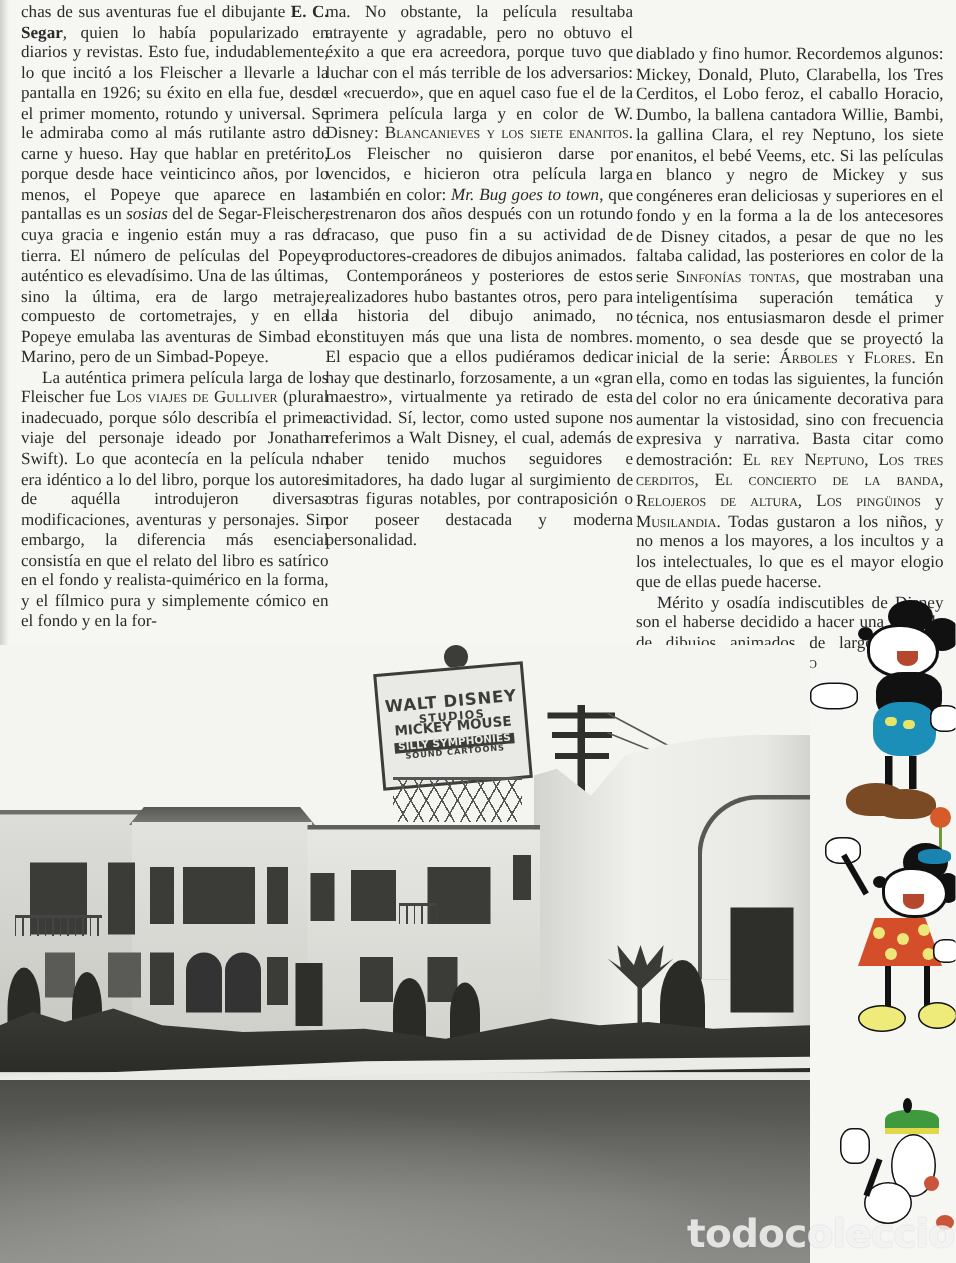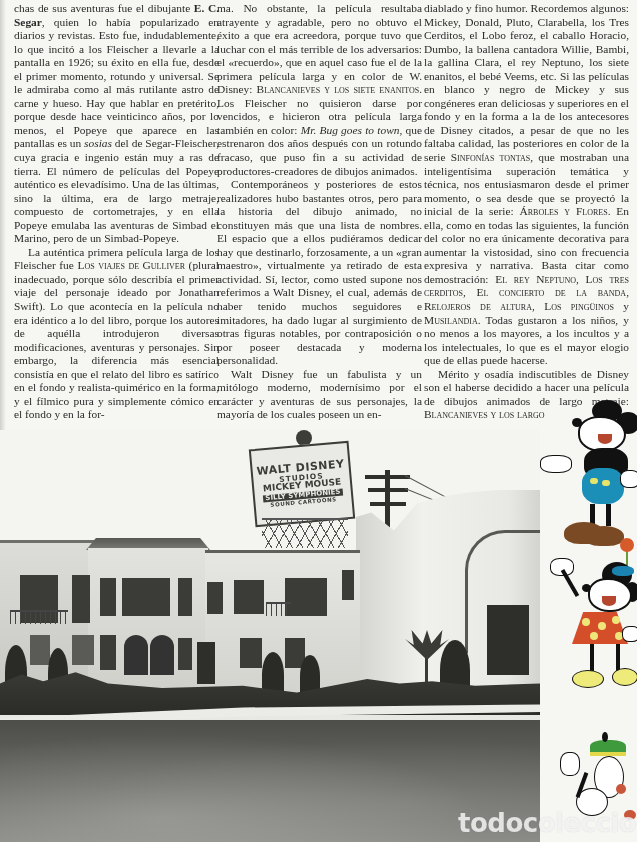--- a/index.html
+++ b/index.html
@@ -17,21 +17,21 @@
     .col {
       position: absolute; top: 2px; width: 205px;
       font-size: 11.4px; line-height: 13.55px; text-align: justify;
       hyphens: manual;
     }
     .col p { margin: 0; text-indent: 0; }
     .col p + p { text-indent: 14px; }
     .col p.cont { text-indent: 0; }
     .col-1 { left: 14px; }
     .col-2 { left: 217px; }
-    .col-3 { left: 424px; }
+    .col-3 { left: 424px; margin-top: 28px; }
     .sc { font-variant: small-caps; }
     .it { font-style: italic; }
     .b { font-weight: bold; }
 
     .caption {
       position: absolute; left: 18px; top: 398px; width: 410px;
       font-family: "DejaVu Sans Mono", "Liberation Mono", monospace;
       font-size: 8.1px; line-height: 11px; color: #555;
       letter-spacing: 0.1px;
     }
@@ -177,21 +177,20 @@
 <div class="page">
   <div class="binding-shadow"></div>
 
   <div class="col col-1">
       <p class="cont"><span>chas de sus aventuras fue el dibujante </span><span class="b">E. C. Segar</span><span>, quien lo había popularizado en diarios y revistas. Esto fue, indudablemente, lo que incitó a los Fleischer a llevarle a la pantalla en 1926; su éxito en ella fue, desde el primer momento, rotundo y universal. Se le admiraba como al más rutilante astro de carne y hueso. Hay que hablar en pretérito, porque desde hace veinticinco años, por lo menos, el Popeye que aparece en las pantallas es un </span><span class="it">sosias</span><span> del de Segar-Fleischer, cuya gracia e ingenio están muy a ras de tierra. El número de películas del Popeye auténtico es elevadísimo. Una de las últimas, sino la última, era de largo metraje, compuesto de cortometrajes, y en ella Popeye emulaba las aventuras de Simbad el Marino, pero de un Simbad-Popeye.</span></p>
       <p><span>La auténtica primera película larga de los Fleischer fue </span><span class="sc">Los viajes de Gulliver</span><span> (plural inadecuado, porque sólo describía el primer viaje del personaje ideado por Jonathan Swift). Lo que acontecía en la película no era idéntico a lo del libro, porque los autores de aquélla introdujeron diversas modificaciones, aventuras y personajes. Sin embargo, la diferencia más esencial consistía en que el relato del libro es satírico en el fondo y realista-quimérico en la forma, y el fílmico pura y simplemente cómico en el fondo y en la for-</span></p>
     </div>
   <div class="col col-2">
       <p class="cont"><span>ma. No obstante, la película resultaba atrayente y agradable, pero no obtuvo el éxito a que era acreedora, porque tuvo que luchar con el más terrible de los adversarios: el «recuerdo», que en aquel caso fue el de la primera película larga y en color de W. Disney: </span><span class="sc">Blancanieves y los siete enanitos</span><span>. Los Fleischer no quisieron darse por vencidos, e hicieron otra película larga también en color: </span><span class="it">Mr. Bug goes to town</span><span>, que estrenaron dos años después con un rotundo fracaso, que puso fin a su actividad de productores-creadores de dibujos animados.</span></p>
       <p><span>Contemporáneos y posteriores de estos realizadores hubo bastantes otros, pero para la historia del dibujo animado, no constituyen más que una lista de nombres. El espacio que a ellos pudiéramos dedicar hay que destinarlo, forzosamente, a un «gran maestro», virtualmente ya retirado de esta actividad. Sí, lector, como usted supone nos referimos a Walt Disney, el cual, además de haber tenido muchos seguidores e imitadores, ha dado lugar al surgimiento de otras figuras notables, por contraposición o por poseer destacada y moderna personalidad.</span></p>
-      <p><span>Walt Disney fue un fabulista y un mitólogo moderno, modernísimo por el carácter y aventuras de sus personajes, la mayoría de los cuales poseen un en-</span></p>
     </div>
   <div class="col col-3">
       <p class="cont"><span>diablado y fino humor. Recordemos algunos: Mickey, Donald, Pluto, Clarabella, los Tres Cerditos, el Lobo feroz, el caballo Horacio, Dumbo, la ballena cantadora Willie, Bambi, la gallina Clara, el rey Neptuno, los siete enanitos, el bebé Veems, etc. Si las películas en blanco y negro de Mickey y sus congéneres eran deliciosas y superiores en el fondo y en la forma a la de los antecesores de Disney citados, a pesar de que no les faltaba calidad, las posteriores en color de la serie </span><span class="sc">Sinfonías tontas</span><span>, que mostraban una inteligentísima superación temática y técnica, nos entusiasmaron desde el primer momento, o sea desde que se proyectó la inicial de la serie: </span><span class="sc">Árboles y Flores</span><span>. En ella, como en todas las siguientes, la función del color no era únicamente decorativa para aumentar la vistosidad, sino con frecuencia expresiva y narrativa. Basta citar como demostración: </span><span class="sc">El rey Neptuno, Los tres cerditos, El concierto de la banda, Relojeros de altura, Los pingüinos</span><span> y </span><span class="sc">Musilandia</span><span>. Todas gustaron a los niños, y no menos a los mayores, a los incultos y a los intelectuales, lo que es el mayor elogio que de ellas puede hacerse.</span></p>
       <p><span>Mérito y osadía indiscutibles de Disney son el haberse decidido a hacer una película de dibujos animados de largo metraje: </span><span class="sc">Blancanieves y los largo</span></p>
     </div>
 
 
   <div class="photo">
     <div class="sky"></div>
 

